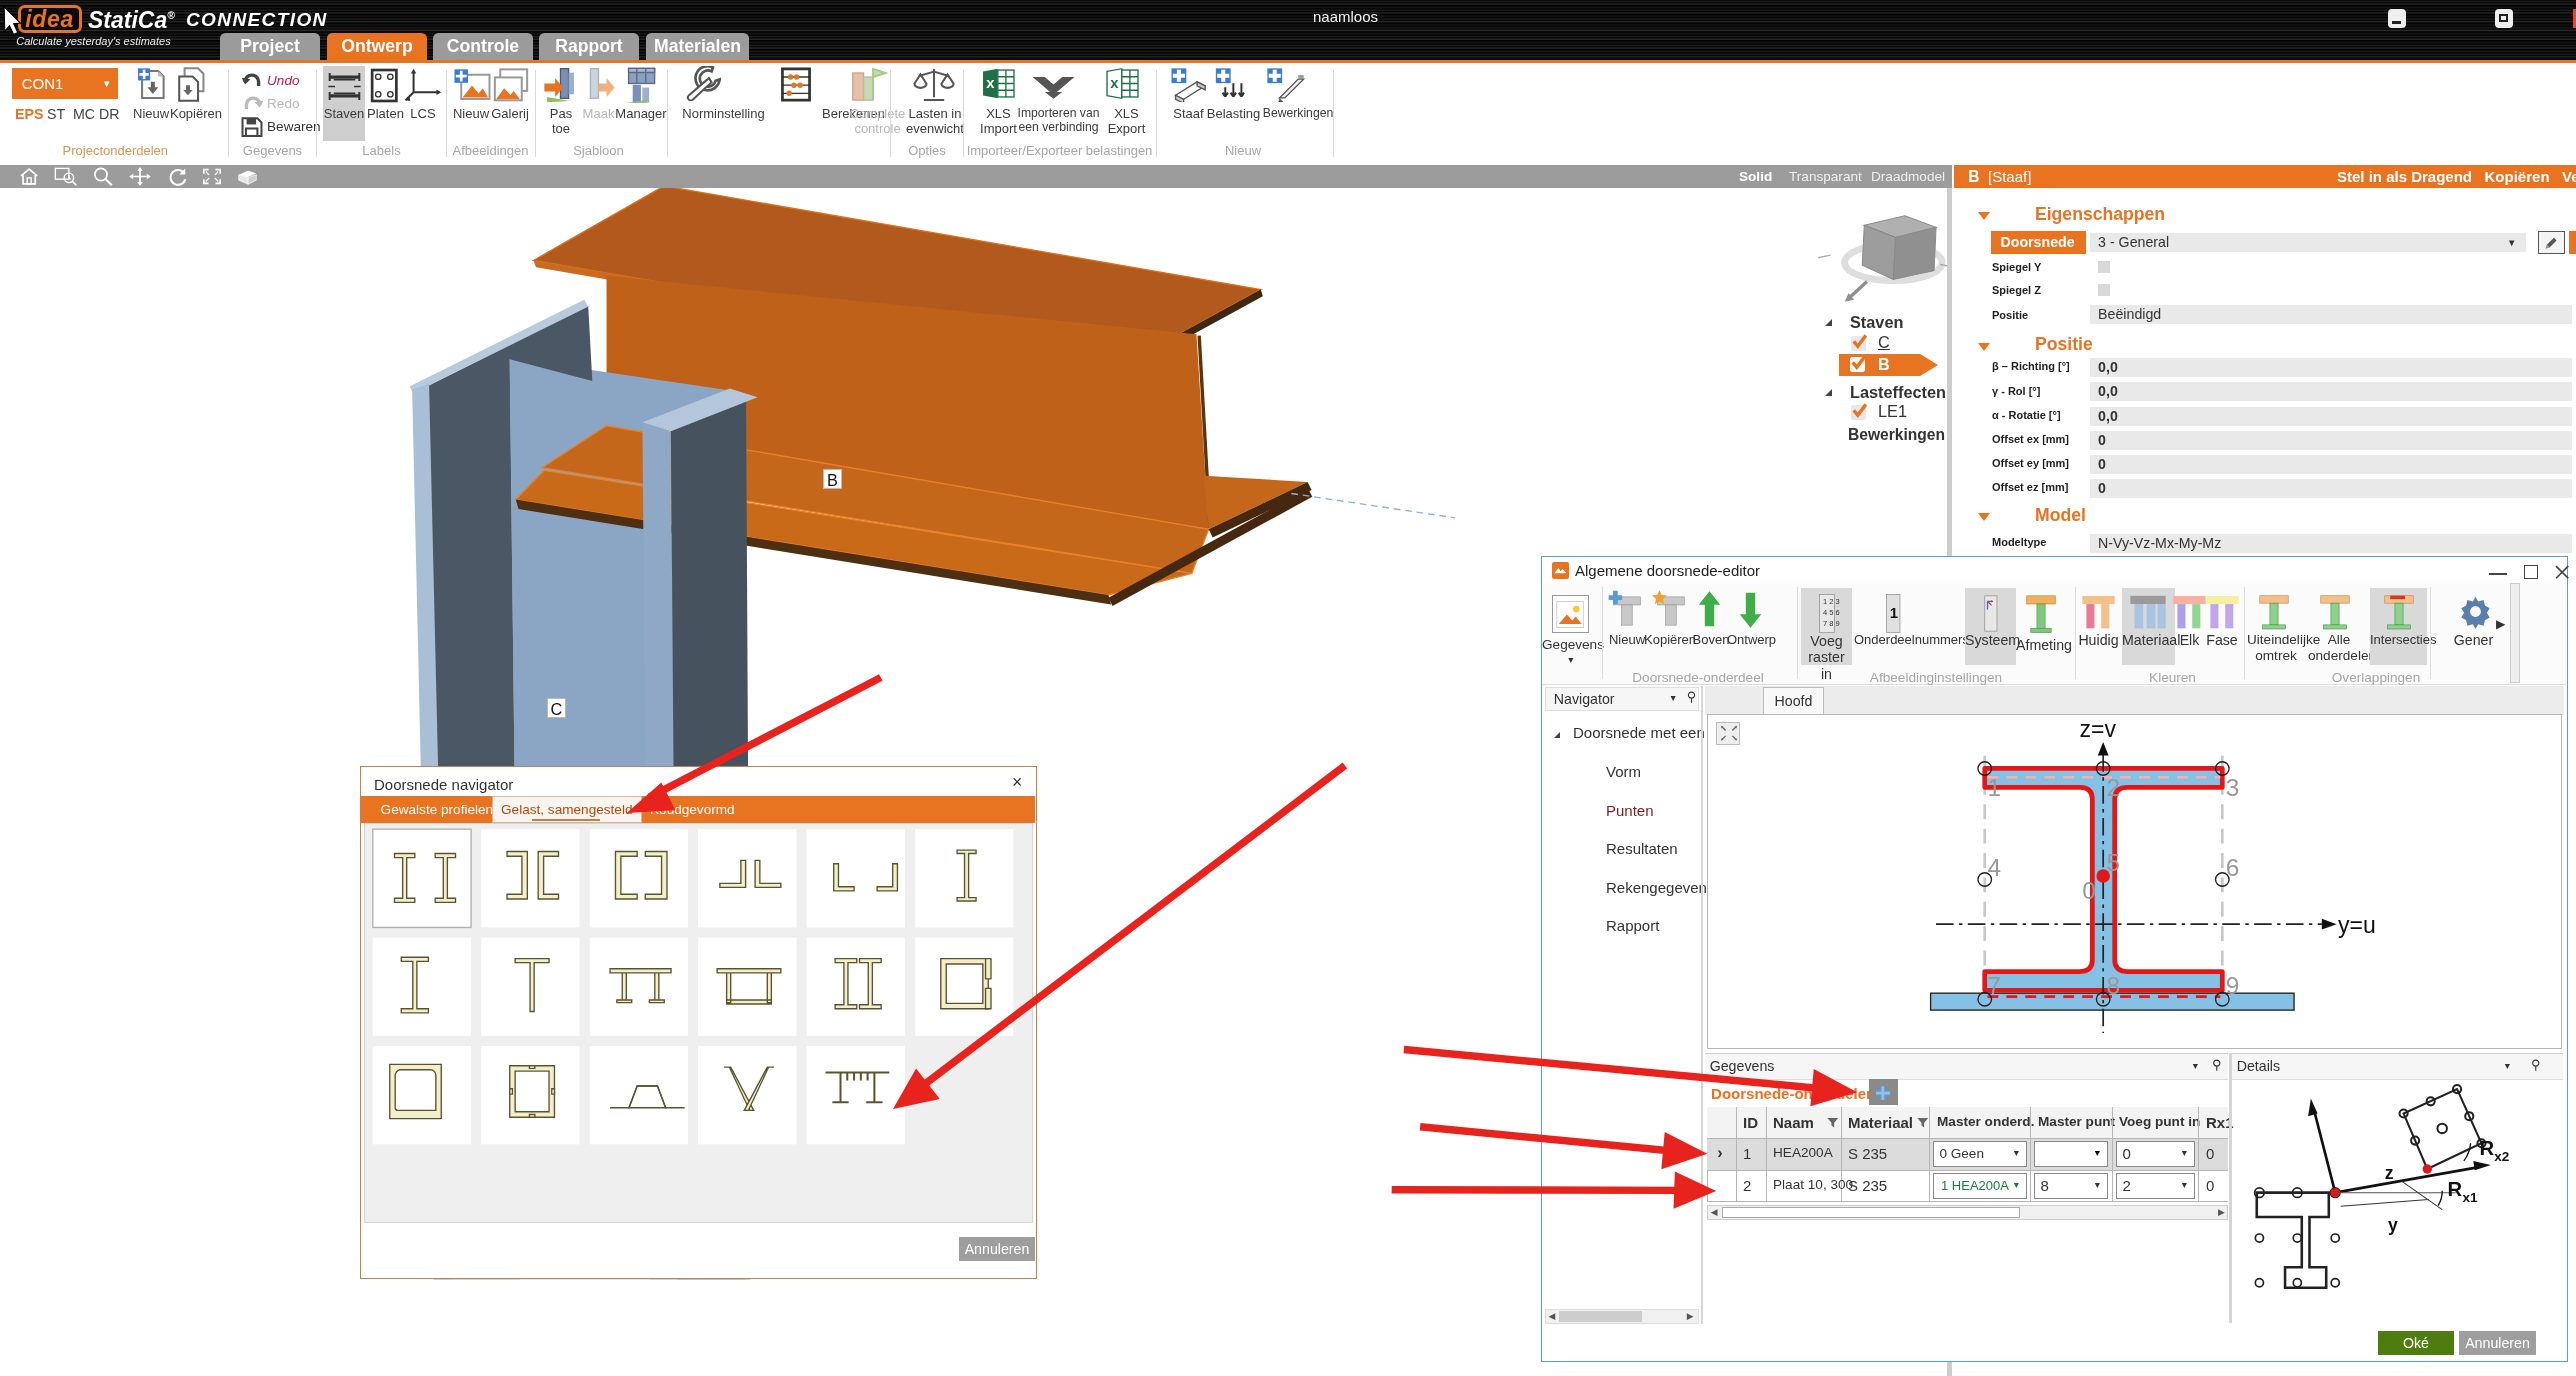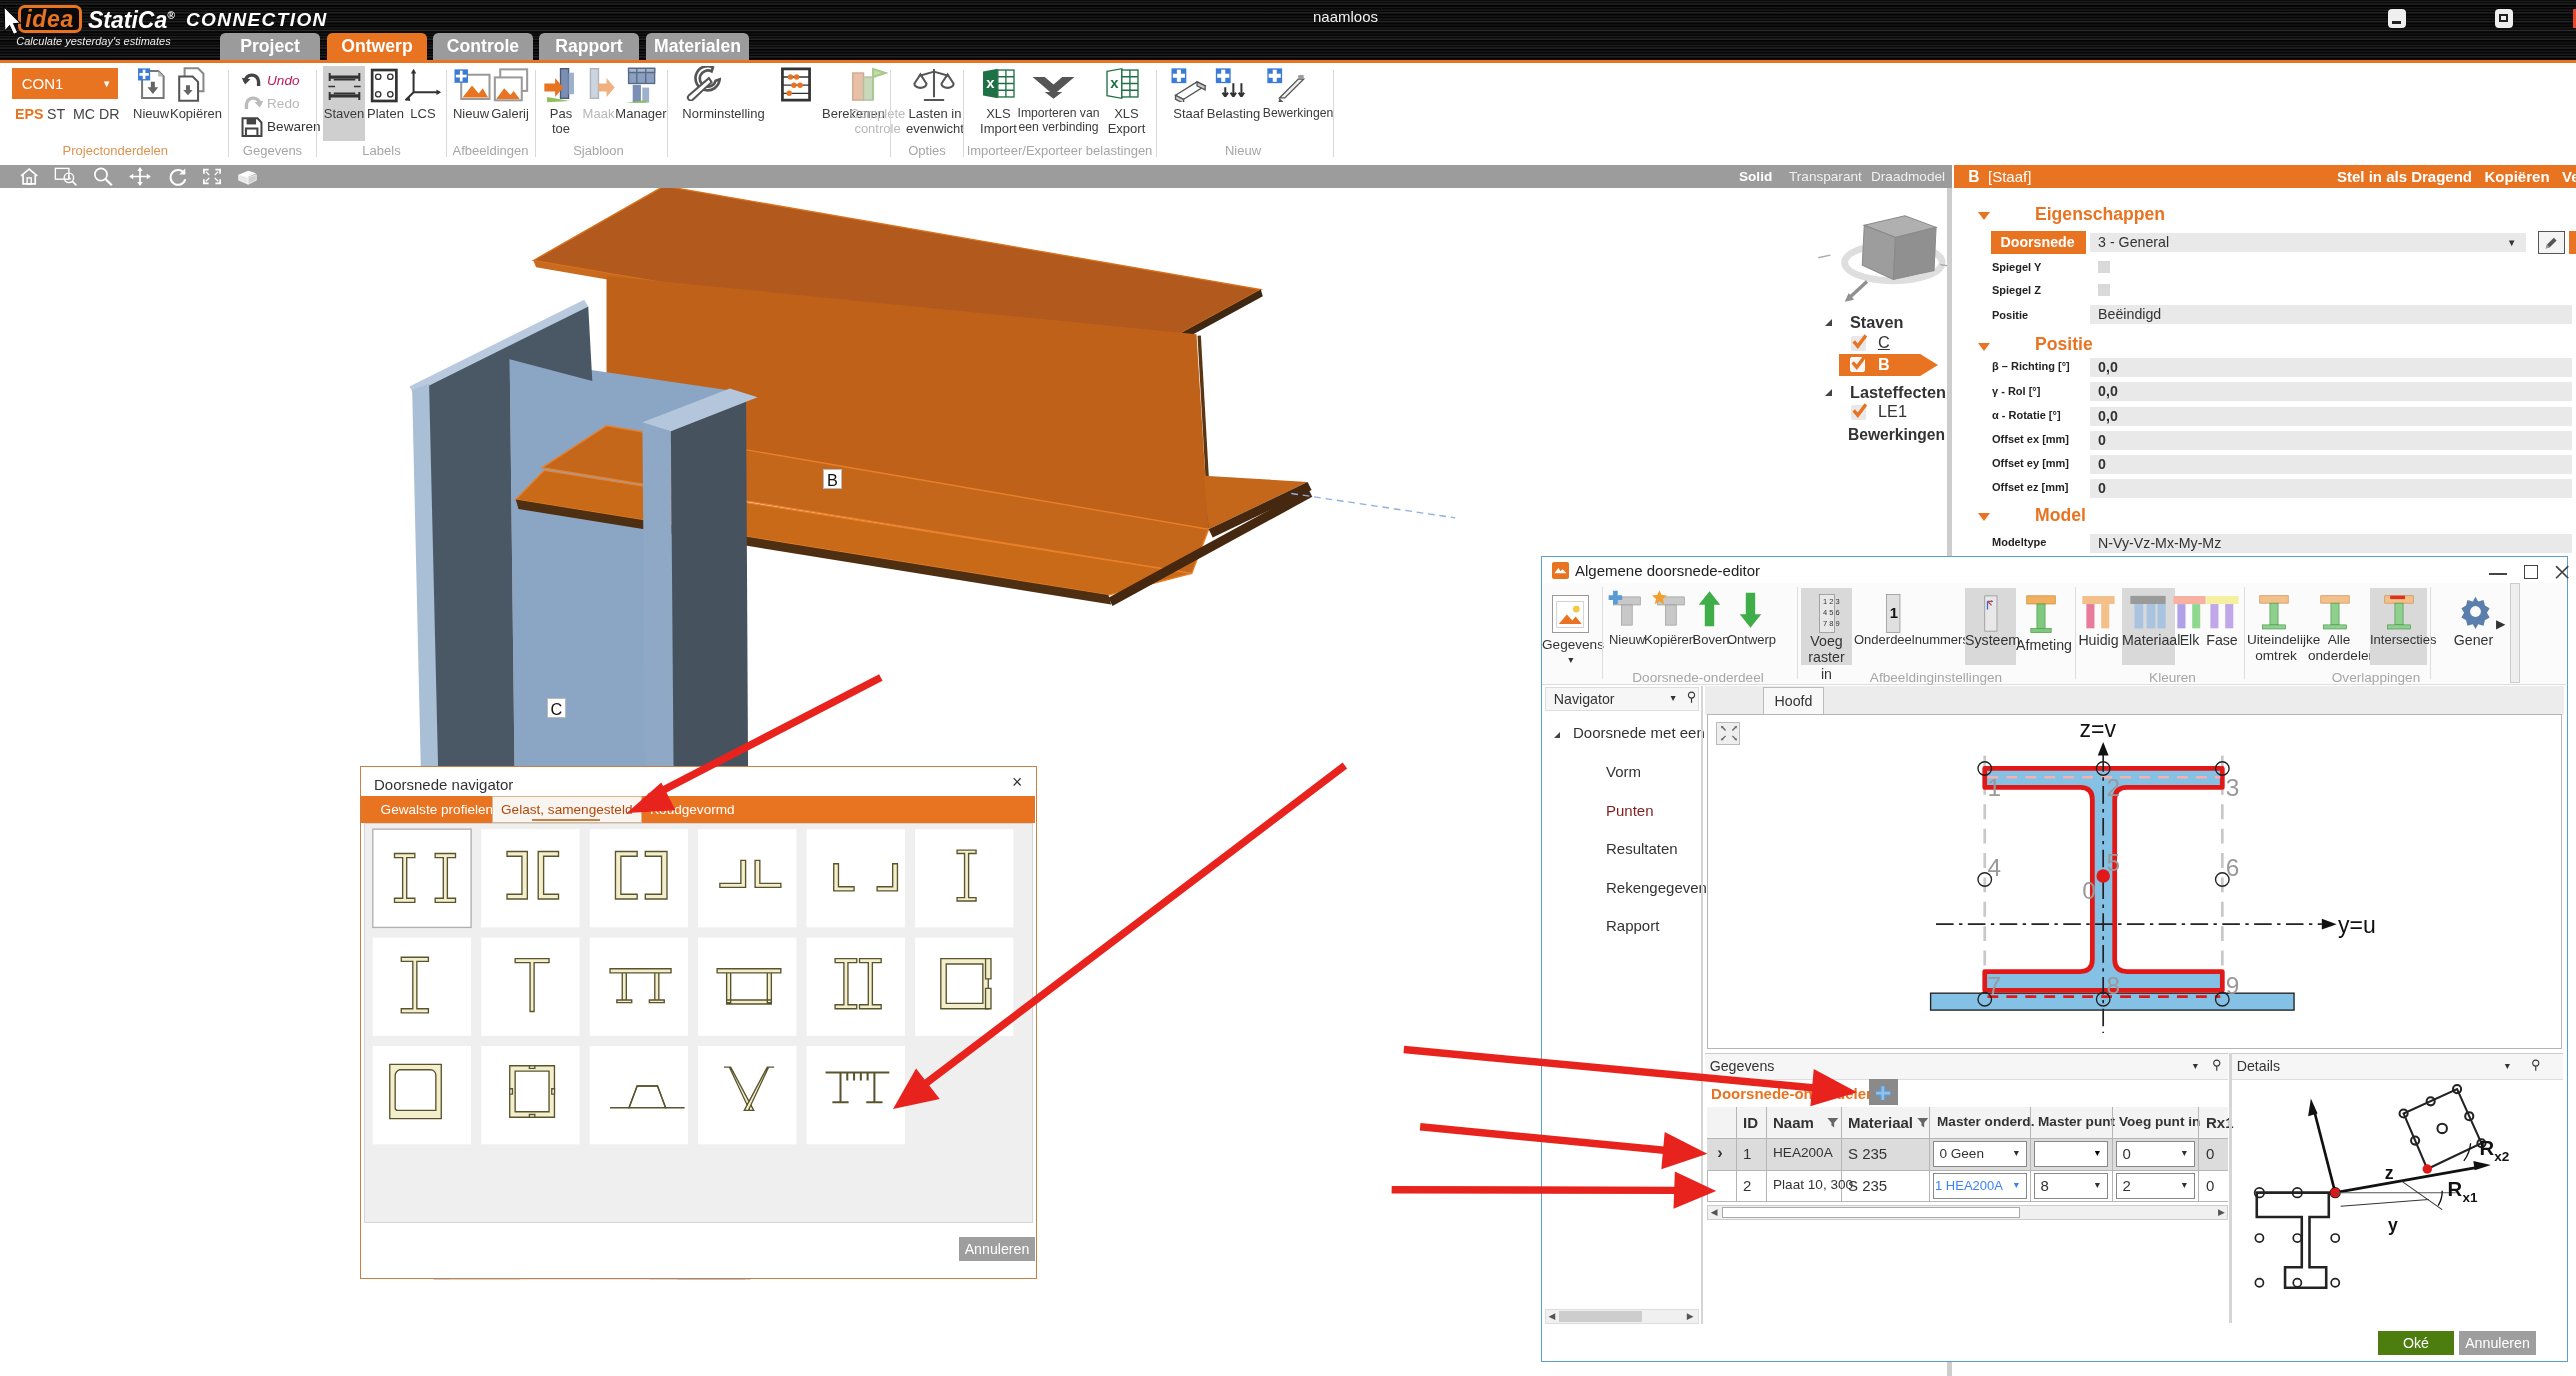--- a/index.html
+++ b/index.html
@@ -751,21 +751,21 @@
     <div class="abs" style="left:228px;top:87px;width:94px;height:26px;background:#fff;border:1.4px solid #888;font-size:13.6px;color:#333;line-height:23px;padding-left:5.4px;">0 Geen<span style="position:absolute;right:5.4px;font-size:8.8px;">▼</span></div>
     <div class="abs" style="left:329px;top:87px;width:74px;height:26px;background:#fff;border:1.4px solid #888;">
         <span style="position:absolute;right:5.4px;font-size:8.8px;line-height:23px;">▼</span>
       </div>
     <div class="abs" style="left:411px;top:87px;width:79px;height:26px;background:#fff;border:1.4px solid #888;font-size:15px;color:#333;line-height:23px;padding-left:5.4px;">0<span style="position:absolute;right:5.4px;font-size:8.8px;">▼</span></div>
     <div class="abs" style="left:501px;top:91px;font-size:15px;color:#333;">0</div>
 
     <div class="abs" style="left:38px;top:123px;font-size:15px;color:#333;">2</div>
     <div class="abs" style="left:68px;top:123px;font-size:13.6px;color:#333;">Plaat 10, 300</div>
     <div class="abs" style="left:143px;top:123px;font-size:15px;color:#333;">S 235</div>
-    <div class="abs" style="left:228px;top:119px;width:94px;height:26px;background:#fff;border:1.4px solid #888;font-size:13px;color:#3b82f6;line-height:23px;padding-left:1px;">1 HEA200A<span style="position:absolute;right:5.4px;font-size:8.8px;">▼</span></div>
+    <div class="abs" style="left:228px;top:119px;width:94px;height:26px;background:#fff;border:1.4px solid #888;font-size:13px;color:#15803d;line-height:23px;padding-left:7px;">1 HEA200A<span style="position:absolute;right:5.4px;font-size:8.8px;">▼</span></div>
     <div class="abs" style="left:329px;top:119px;width:74px;height:26px;background:#fff;border:1.4px solid #888;font-size:15px;color:#333;line-height:23px;padding-left:5.4px;">8<span style="position:absolute;right:5.4px;font-size:8.8px;">▼</span></div>
     <div class="abs" style="left:411px;top:119px;width:79px;height:26px;background:#fff;border:1.4px solid #888;font-size:15px;color:#333;line-height:23px;padding-left:5.4px;">2<span style="position:absolute;right:5.4px;font-size:8.8px;">▼</span></div>
     <div class="abs" style="left:501px;top:123px;font-size:15px;color:#333;">0</div>
 
     <div class="abs" style="left:2px;top:151px;width:521px;height:15px;background:#f0f0f0;border:0.7px solid #ccc;">
       <span class="abs" style="left:2.7px;top:0.7px;font-size:8.8px;color:#555;">◀</span>
       <div class="abs" style="left:13.6px;top:1.4px;width:298px;height:11px;background:#fff;border:0.7px solid #aaa;"></div>
       <span class="abs" style="left:510px;top:0.7px;font-size:8.8px;color:#555;">▶</span>
     </div>
   </div>

